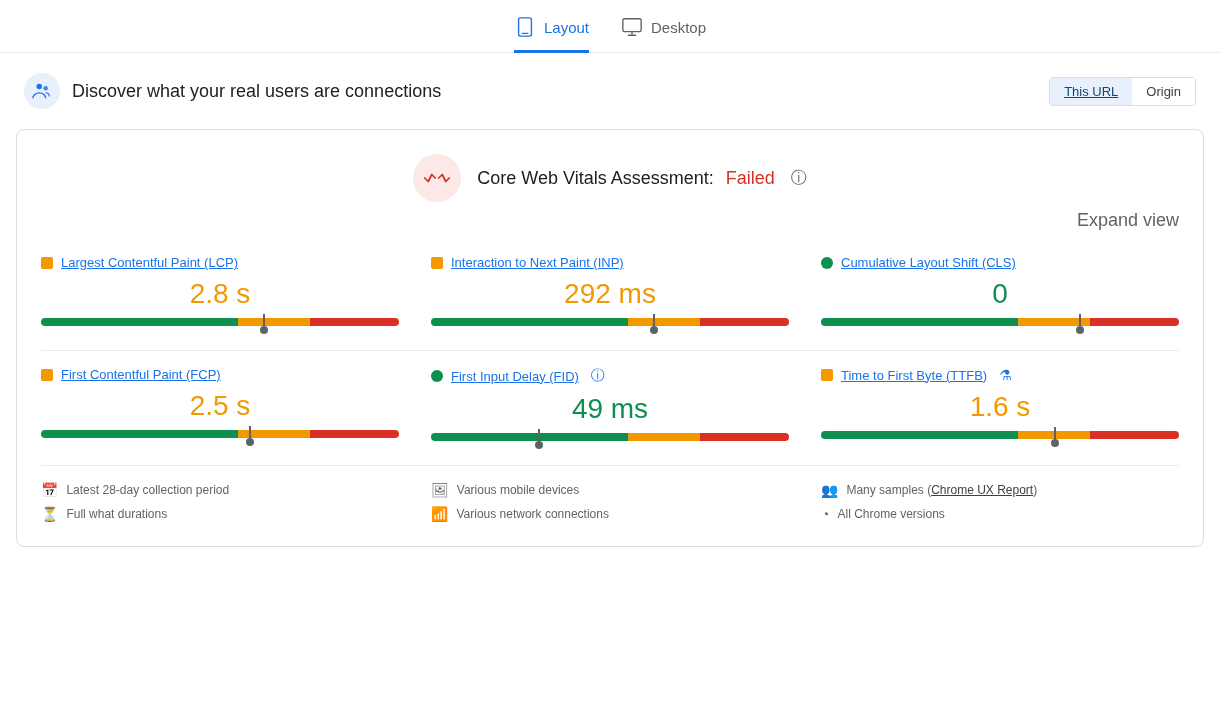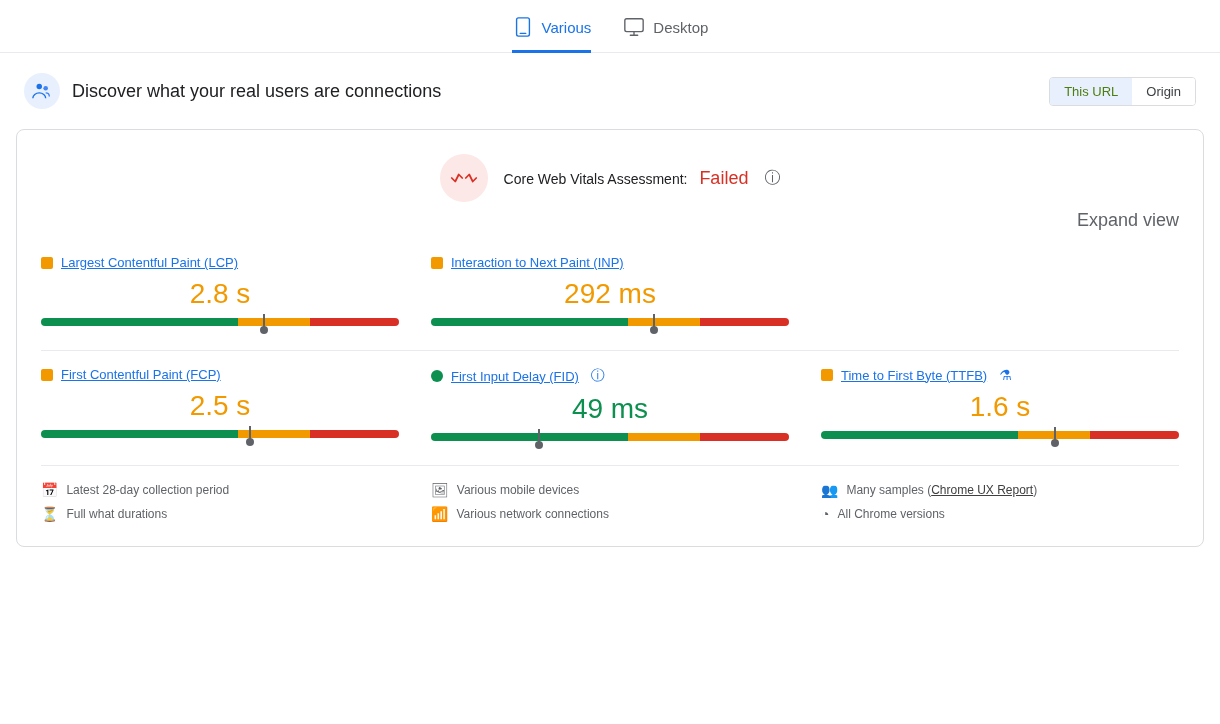--- a/index.html
+++ b/index.html
@@ -78,22 +78,23 @@
     .url-toggle button {
       padding: 6px 14px;
       border: none;
       background: #fff;
       cursor: pointer;
       font-size: 13px;
       color: #3c4043;
     }
     .url-toggle button.active {
       background: #e8f0fe;
-      color: #4d7c0f;
+      color: #0c4a6e;
       font-weight: 500;
+      text-decoration: underline;
     }
 
     
     .main-card {
       margin: 0 16px 16px 16px;
       border: 1px solid #dadce0;
       border-radius: 8px;
       padding: 24px;
       background: #fff;
     }
@@ -249,21 +250,21 @@
   </style>
 </head>
 <body>
 
 <div class="tab-bar">
   <div class="tab active">
     <svg class="tab-icon" viewBox="0 0 24 24" fill="none" xmlns="http://www.w3.org/2000/svg">
       <rect x="5" y="2" width="14" height="20" rx="2" stroke="#1a73e8" stroke-width="1.5" fill="none"></rect>
       <line x1="9" y1="19" x2="15" y2="19" stroke="#1a73e8" stroke-width="1.5" stroke-linecap="round"></line>
     </svg>
-    <span>Various</span>
+    <span>Layout</span>
   </div>
   <div class="tab">
     <svg class="tab-icon" viewBox="0 0 24 24" fill="none" xmlns="http://www.w3.org/2000/svg">
       <rect x="2" y="3" width="20" height="14" rx="2" stroke="#5f6368" stroke-width="1.5" fill="none"></rect>
       <line x1="8" y1="21" x2="16" y2="21" stroke="#5f6368" stroke-width="1.5" stroke-linecap="round"></line>
       <line x1="12" y1="17" x2="12" y2="21" stroke="#5f6368" stroke-width="1.5"></line>
     </svg>
     <span>Desktop</span>
   </div>
 </div>
@@ -289,21 +290,21 @@
 <div class="main-card">
 
   <div class="assessment-header">
     <div class="assessment-icon">
       <svg width="28" height="20" viewBox="0 0 32 20" fill="none" xmlns="http://www.w3.org/2000/svg">
         <path d="M2 10 L6 14 L10 6 L14 10" stroke="#d93025" stroke-width="2" stroke-linecap="round" stroke-linejoin="round" fill="none"></path>
         <path d="M18 10 L22 6 L26 14 L30 10" stroke="#d93025" stroke-width="2" stroke-linecap="round" stroke-linejoin="round" fill="none"></path>
       </svg>
     </div>
     <div>
-      <span style="font-size:14px;color:#202124;">Core Web Vitals Assessment:</span>
+      <span style="font-size:18px;color:#202124;">Core Web Vitals Assessment:</span>
       <span class="failed" style="font-size:18px;color:#d93025;font-weight:500;margin-left:8px;">Failed</span>
     </div>
     <span class="info-icon" title="More info">ⓘ</span>
   </div>
 
   <div class="expand-view">
     <span>Expand view</span>
   </div>
 
   <div class="metrics-grid">
@@ -333,20 +334,35 @@
       <div class="progress-bar-container">
         <div class="progress-bar-track">
           <div class="bar-green" style="flex:55"></div>
           <div class="bar-orange" style="flex:20"></div>
           <div class="bar-red" style="flex:25"></div>
         </div>
         <div class="bar-indicator" style="left:62%"></div>
       </div>
     </div>
 
+    <div class="metric-item">
+      <div class="metric-label-row">
+        <div class="metric-dot green"></div>
+        <span class="metric-name">Cumulative Layout Shift (CLS)</span>
+      </div>
+      <div class="metric-value green-val">0</div>
+      <div class="progress-bar-container">
+        <div class="progress-bar-track">
+          <div class="bar-green" style="flex:55"></div>
+          <div class="bar-orange" style="flex:20"></div>
+          <div class="bar-red" style="flex:25"></div>
+        </div>
+        <div class="bar-indicator" style="left:72%"></div>
+      </div>
+    </div>
   </div>
 
   <hr class="section-divider">
 
   <div class="metrics-grid">
 
     <div class="metric-item">
       <div class="metric-label-row">
         <div class="metric-dot orange"></div>
         <span class="metric-name">First Contentful Paint (FCP)</span>

